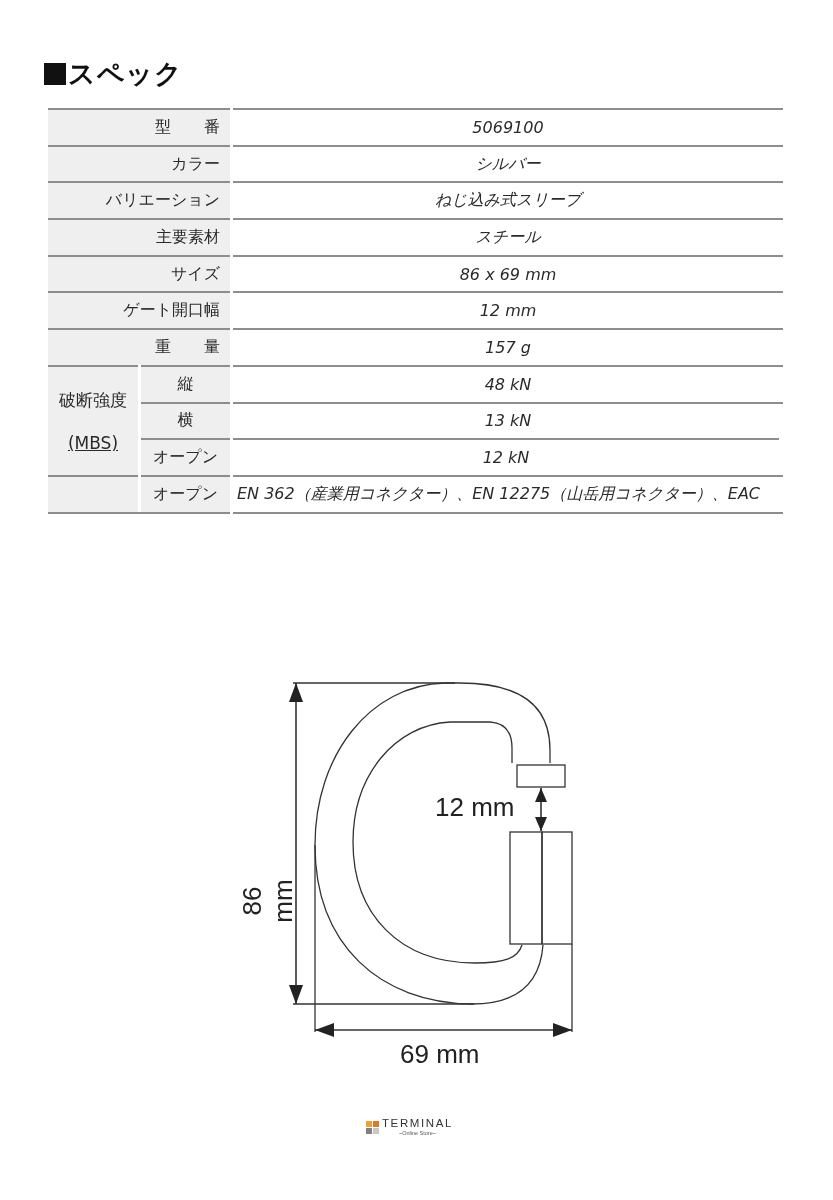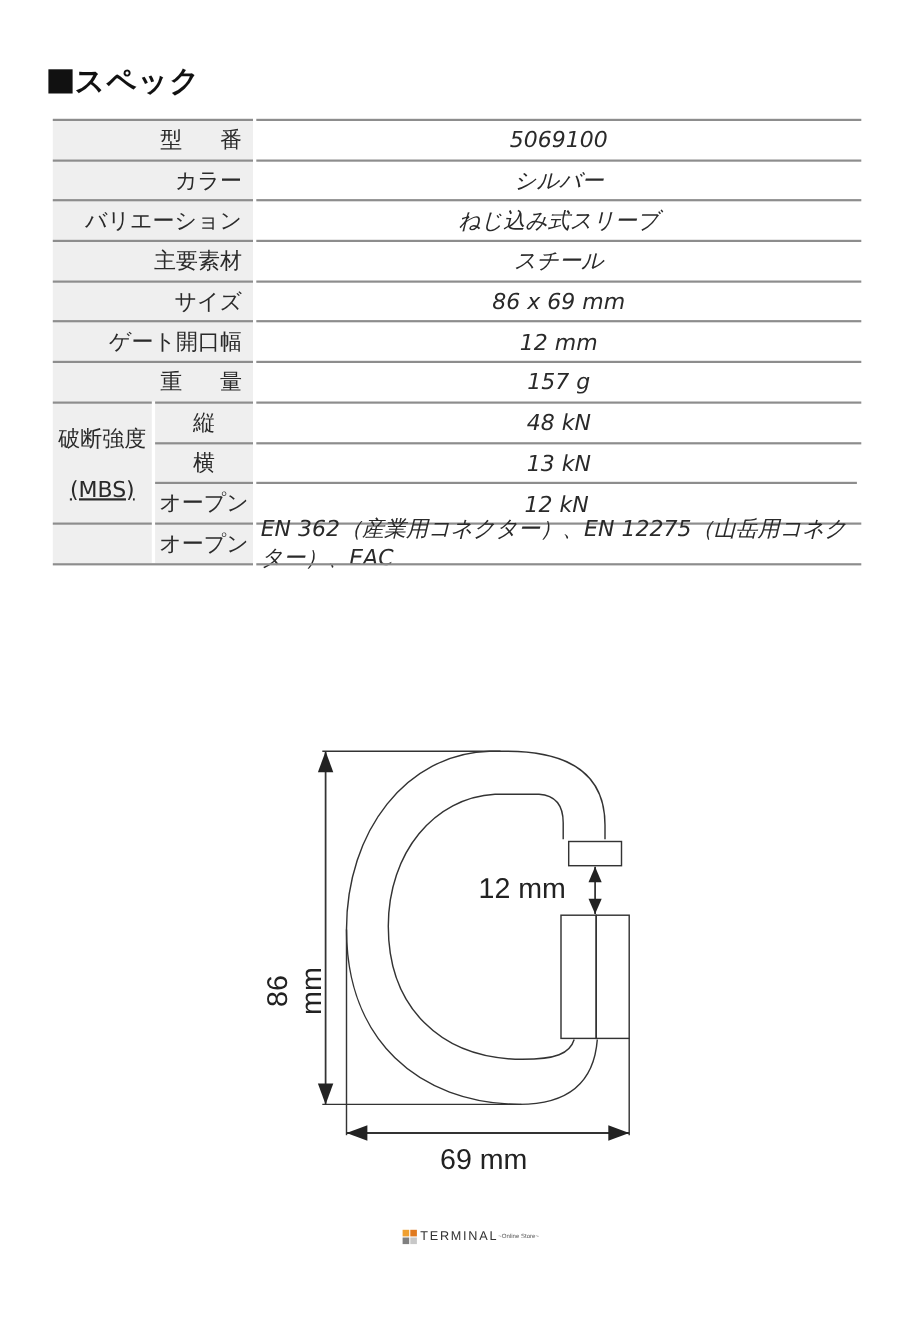--- a/index.html
+++ b/index.html
@@ -4,37 +4,37 @@
 <style>
   html, body { margin:0; padding:0; background:#ffffff; }
   body { width:833px; height:1200px; position:relative; overflow:hidden;
          font-family:"DejaVu Sans", "Liberation Sans", sans-serif; color:#222; }
   .title { position:absolute; left:44px; top:56px; font-size:27px; font-weight:bold;
            color:#111; letter-spacing:1px; display:flex; align-items:center; }
   .title .sq { display:inline-block; width:22px; height:22px; background:#111; margin-right:2px; }
   .spec { position:absolute; left:48px; top:108px; width:735px; }
   .row { position:relative; height:36.7px; }
   .cell { position:absolute; top:0; bottom:0; display:flex; align-items:center;
-          font-size:20px; color:#2a2a2a; box-sizing:border-box; }
+          font-size:16px; color:#2a2a2a; box-sizing:border-box; }
   .cell.bt { border-top:2px solid #8d8d8d; }
   .lab { left:0; width:182px; background:#efefef; justify-content:flex-end; padding-right:10px; }
   .val { left:185px; right:0; justify-content:center; background:#fff;font-style:italic; }
   .sub { left:93px; width:89px; background:#efefef; justify-content:center; }
   .grp { position:absolute; left:0; width:90px; top:0; background:#efefef;
          border-top:2px solid #8d8d8d; display:flex; flex-direction:column;
-         align-items:center; justify-content:center; font-size:20px; color:#2a2a2a; box-sizing:border-box; }
+         align-items:center; justify-content:center; font-size:17px; color:#2a2a2a; box-sizing:border-box; }
   .bottomline { position:absolute; left:0; right:0; height:2px; }
   .bottomline .a { position:absolute; left:0; width:182px; top:0; height:2px; background:#8d8d8d; }
   .bottomline .b { position:absolute; left:185px; right:0; top:0; height:2px; background:#8d8d8d; }
   .lab .spaced { letter-spacing:14px; margin-right:-14px; }
   .diagram { position:absolute; left:250px; top:660px; width:350px; height:420px; }
   .dlabel { position:absolute; font-family:"Liberation Sans", sans-serif; font-size:26px; color:#222; }
   .logo { position:absolute; left:366px; top:1118px; display:flex; align-items:center; }
   .logo .grid { display:grid; grid-template-columns:6px 6px; grid-template-rows:6px 6px; gap:1px; margin-right:3px; }
-  .logo .word { display:flex; flex-direction:row; align-items:center; line-height:1; }
+  .logo .word { display:flex; flex-direction:column; align-items:center; line-height:1; }
   .logo .t1 { font-size:11.5px; letter-spacing:1.6px; color:#333; font-family:"Liberation Sans", sans-serif; }
   .logo .t2 { font-size:5.5px; color:#555; font-family:"Liberation Sans", sans-serif; margin-top:1px; }
 </style>
 </head>
 <body>
 
 <div class="title">
   <span class="sq"></span>
   <span>スペック</span>
 </div>

